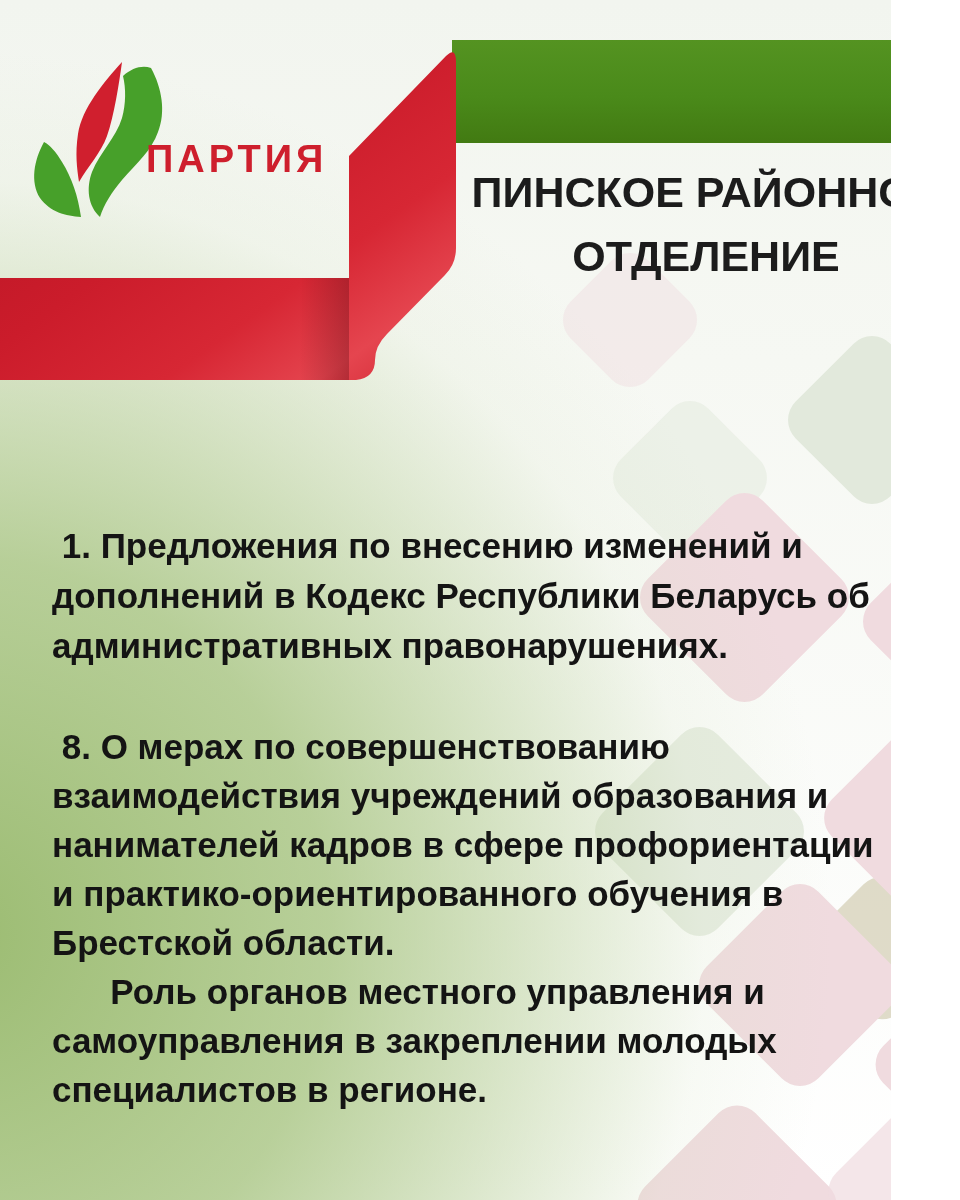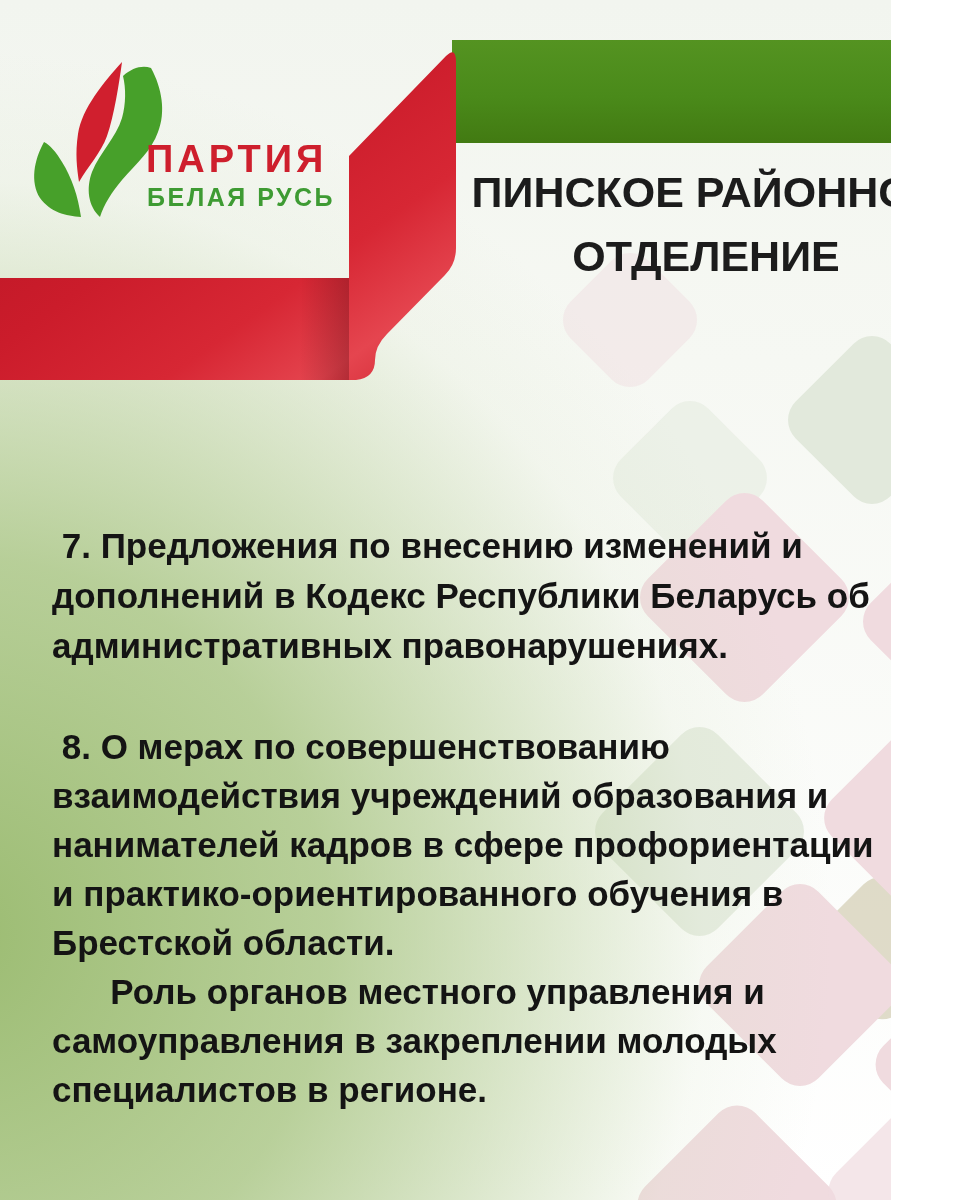--- a/index.html
+++ b/index.html
@@ -94,26 +94,25 @@
     <path d="M0,278 L349,278 L349,156 L446,56 Q456,46 456,62 L456,248 Q456,264 445,275 L387,334 Q375,346 375,360 Q375,378 356,380 L0,380 Z" fill="url(#rg)"></path>
     <path d="M300,278 L349,278 L349,380 L300,380 Z" fill="url(#sh)"></path>
   </svg>
 
   <svg class="logo-mark" viewBox="0 0 145 164" aria-hidden="true">
     <path d="M98,6 C80,26 58,52 54,78 C51,98 53,112 55,126 C64,110 77,97 83,80 C90,60 95,28 98,6 Z" fill="#d01f2e"></path>
     <path d="M20,86 C10,104 6,126 16,142 C26,156 42,160 57,161 C54,140 48,122 38,106 C32,96 26,89 20,86 Z" fill="#47a02a"></path>
     <path d="M127,12 C138,32 142,56 134,76 C128,94 112,108 98,124 C88,136 80,148 76,161 C64,150 62,132 68,116 C76,96 92,82 98,62 C102,48 102,32 99,20 C108,12 118,9 127,12 Z" fill="#47a02a"></path>
   </svg>
   <div class="logo-title">ПАРТИЯ</div>
-  <div class="logo-subtitle">БЕЛАЯ РУСЬ</div>
 
   <div class="branch-title">ПИНСКОЕ РАЙОННОЕ
 ОТДЕЛЕНИЕ</div>
 
-  <div class="agenda-item item1"> 7. Предложения по внесению изменений и
+  <div class="agenda-item item1"> 1. Предложения по внесению изменений и
 дополнений в Кодекс Республики Беларусь об
 административных правонарушениях.</div>
   <div class="agenda-item item2"> 8. О мерах по совершенствованию
 взаимодействия учреждений образования и
 нанимателей кадров в сфере профориентации
 и практико-ориентированного обучения в
 Брестской области.
       Роль органов местного управления и
 самоуправления в закреплении молодых
 специалистов в регионе.</div>

